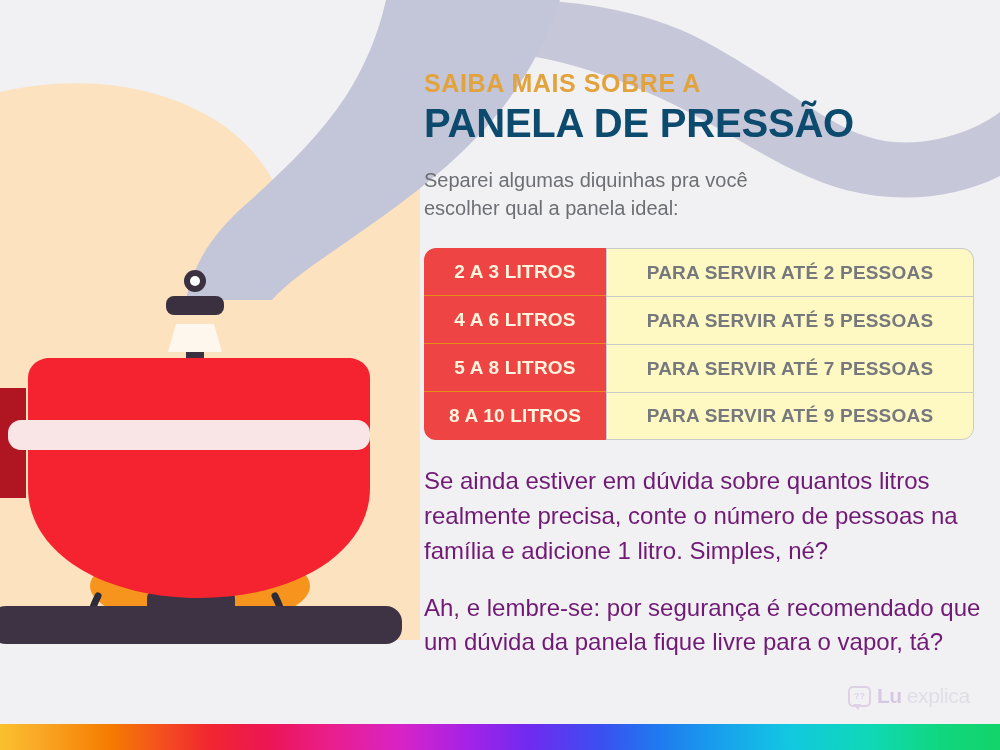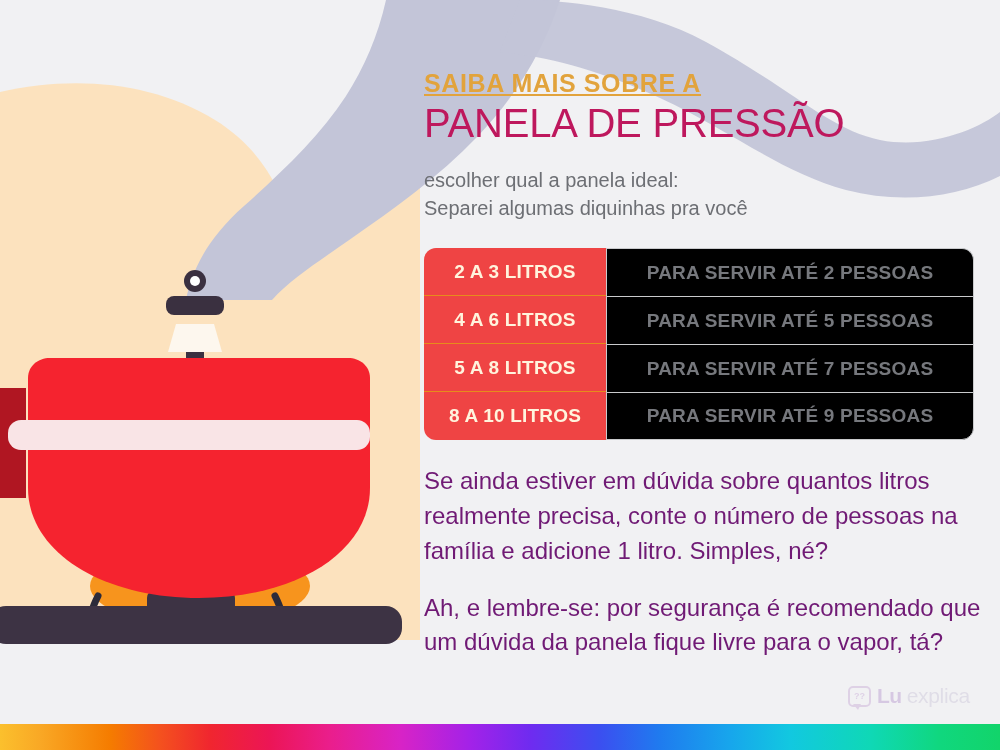--- a/index.html
+++ b/index.html
@@ -61,27 +61,26 @@
     top: 70px;
     width: 552px;
   }
   .kicker {
     font-size: 25px;
     font-weight: bold;
     letter-spacing: 0.6px;
     color: #e2a33c;
     line-height: 1.1;
     margin: 0 0 4px 0;
-    text-decoration: underline;
   }
   .headline {
     font-size: 40px;
-    font-weight: normal;
+    font-weight: bold;
     letter-spacing: -0.2px;
-    color: #be185d;
+    color: #0c4a6e;
     line-height: 1.05;
     margin: 0 0 22px 0;
   }
   .intro {
     font-size: 20px;
     color: #6d6f74;
     line-height: 1.42;
     margin: 0 0 26px 0;
   }
   .intro div { white-space: nowrap; }
@@ -106,21 +105,21 @@
     font-weight: bold;
     letter-spacing: 0.2px;
     display: flex;
     align-items: center;
     justify-content: center;
     border-bottom: 1px solid #e78b1c;
     box-sizing: border-box;
   }
   .cell-people {
     flex: 1 1 auto;
-    background: #000000;
+    background: #fef9c3;
     color: #76787d;
     font-size: 19px;
     font-weight: bold;
     letter-spacing: 0.2px;
     display: flex;
     align-items: center;
     justify-content: center;
     border: 1px solid #c9cacc;
     border-bottom: none;
     box-sizing: border-box;
@@ -236,22 +235,22 @@
 
     <rect x="-10" y="606" width="412" height="38" rx="16" fill="#3d3344"></rect>
   </svg>
 
   <div class="content">
 
     <div class="kicker">SAIBA MAIS SOBRE A</div>
     <h1 class="headline">PANELA DE PRESSÃO</h1>
 
     <div class="intro">
+      <div>Separei algumas diquinhas pra você</div>
       <div>escolher qual a panela ideal:</div>
-      <div>Separei algumas diquinhas pra você</div>
     </div>
 
     <div class="table">
       <div class="trow">
         <div class="cell-vol">2 A 3 LITROS</div>
         <div class="cell-people">PARA SERVIR ATÉ 2 PESSOAS</div>
       </div>
       <div class="trow">
         <div class="cell-vol">4 A 6 LITROS</div>
         <div class="cell-people">PARA SERVIR ATÉ 5 PESSOAS</div>

